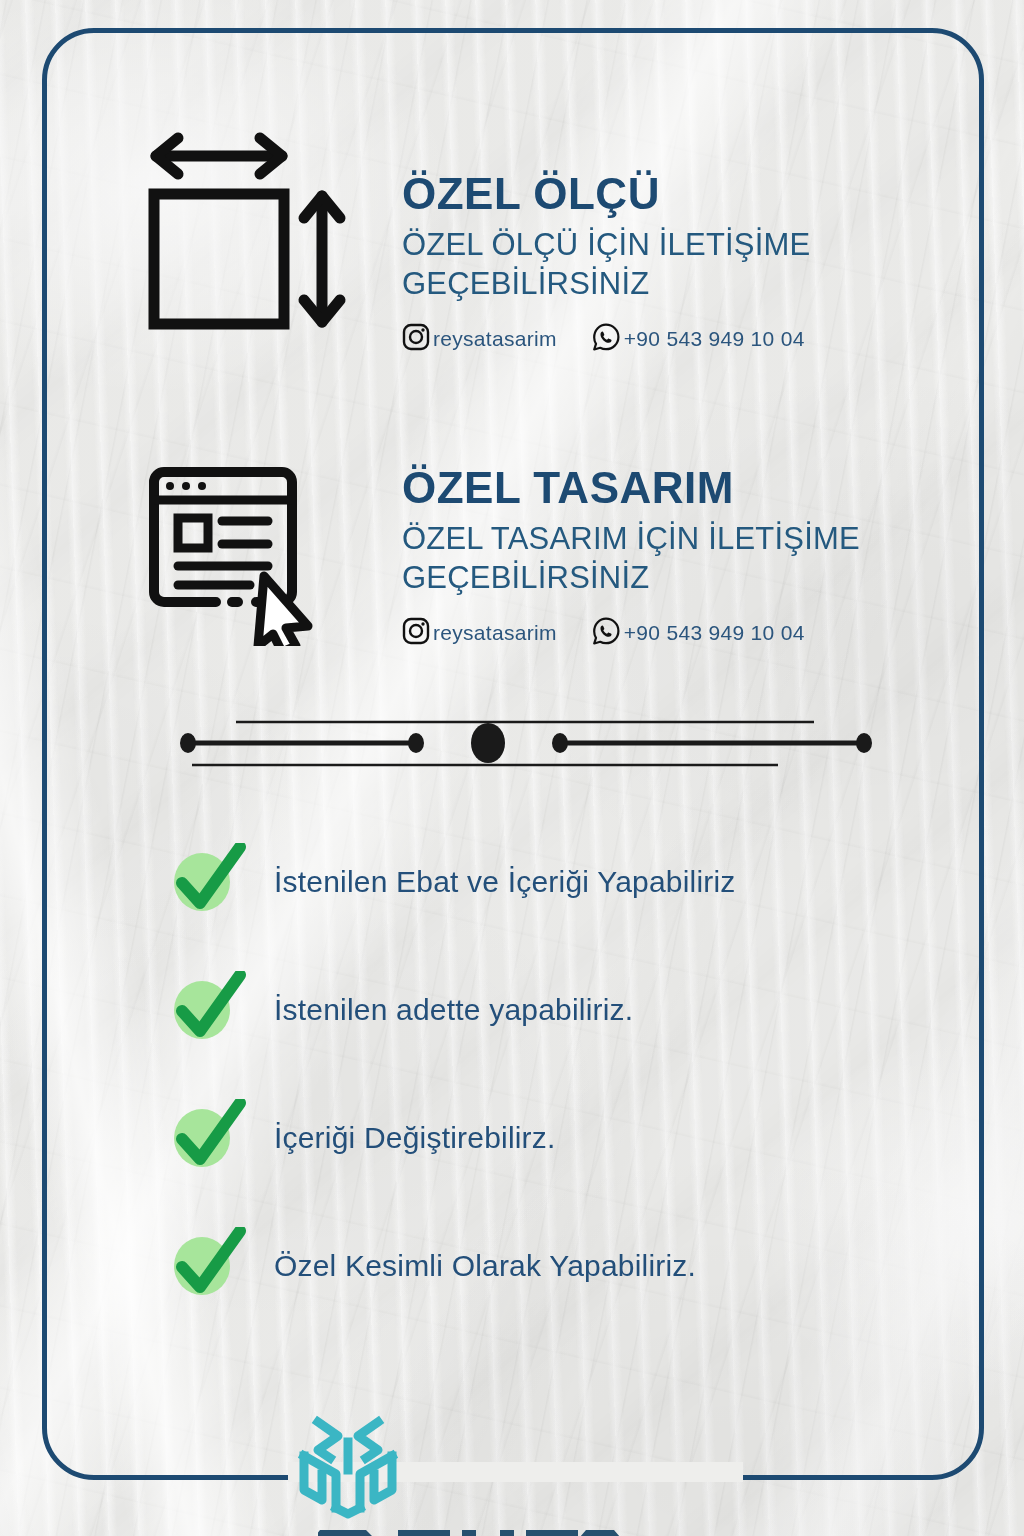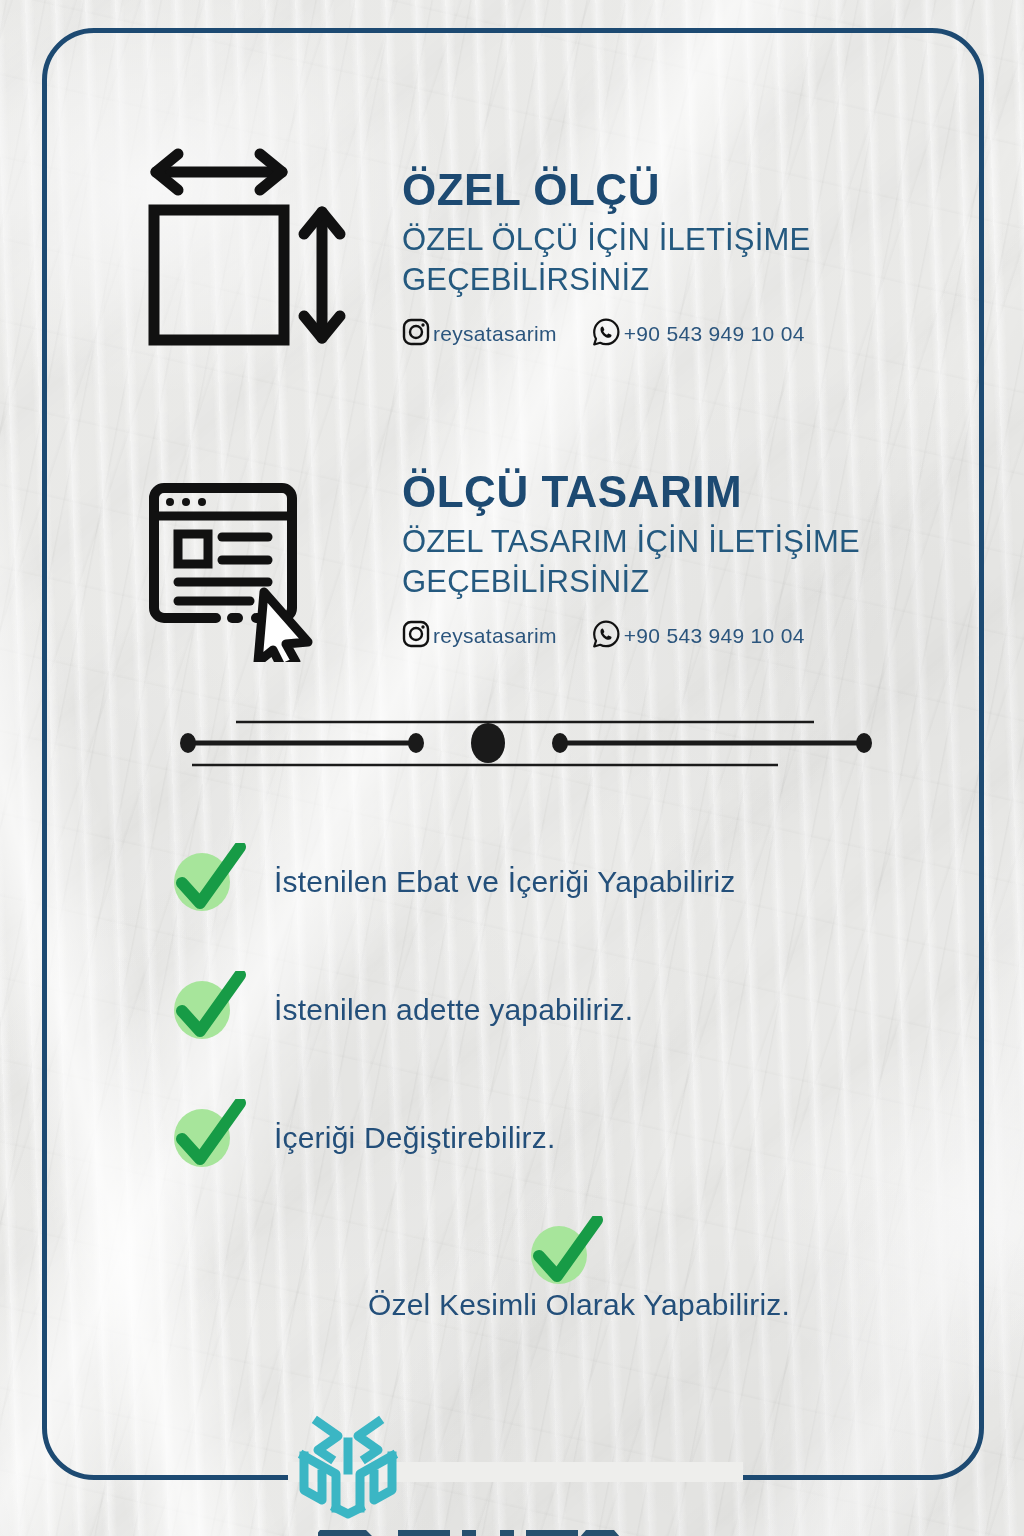--- a/index.html
+++ b/index.html
@@ -90,22 +90,21 @@
   
   .content {
     position: absolute;
     inset: 0;
   }
 
   
   .feature {
     position: absolute;
     display: flex;
-    align-items: center;
-    margin-top: 16px;
+    align-items: flex-end;
   }
   #feature-olcu  { left: 132px; top: 126px;  }
   #feature-tasarim { left: 132px; top: 440px; }
 
   .feature-icon { flex: 0 0 auto; }
 
   .feature-text { margin-left: 0; }
 
   .feat-title {
     color: #1d4a72;
@@ -159,21 +158,21 @@
     left: 170px;
     top: 838px;
     width: 780px;
   }
   .bullet {
     display: flex;
     align-items: center;
     height: 88px;
     margin-bottom: 40px;
   }
-  .bullet:last-child { margin-bottom: 0; flex-direction: column; }
+  .bullet:last-child { margin-bottom: 0; }
   .bullet-check {
     position: relative;
     flex: 0 0 auto;
     width: 66px;
     height: 66px;
   }
   .bullet-check .disc {
     position: absolute;
     left: 4px;
     top: 4px;
@@ -299,21 +298,21 @@
         <line x1="90" y1="65" x2="136" y2="65" stroke="#111111" stroke-width="9" stroke-linecap="round"></line>
         <line x1="90" y1="88" x2="136" y2="88" stroke="#111111" stroke-width="9" stroke-linecap="round"></line>
         <line x1="46" y1="110" x2="136" y2="110" stroke="#111111" stroke-width="9" stroke-linecap="round"></line>
         <line x1="46" y1="129" x2="118" y2="129" stroke="#111111" stroke-width="9" stroke-linecap="round"></line>
 
         <path d="M132 120 L176 170 L154 172 L164 190 L150 196 L141 178 L126 190 Z" fill="#ffffff" stroke="#111111" stroke-width="9" stroke-linejoin="round"></path>
       </svg>
     </div>
 
     <div class="feature-text" style="margin-left:70px;margin-top:0;">
-      <div class="feat-title">ÖLÇÜ TASARIM</div>
+      <div class="feat-title">ÖZEL TASARIM</div>
       <div class="feat-sub">
         <div>ÖZEL TASARIM İÇİN İLETİŞİME</div>
         <div>GEÇEBİLİRSİNİZ</div>
       </div>
 
       <div class="contact-row">
         <div class="contact-item">
           <span class="contact-icon">
             <svg width="28" height="28" viewBox="0 0 28 28" fill="none" xmlns="http://www.w3.org/2000/svg">
               <rect x="2" y="2" width="24" height="24" rx="7" stroke="#111111" stroke-width="2.4" fill="none"></rect>

